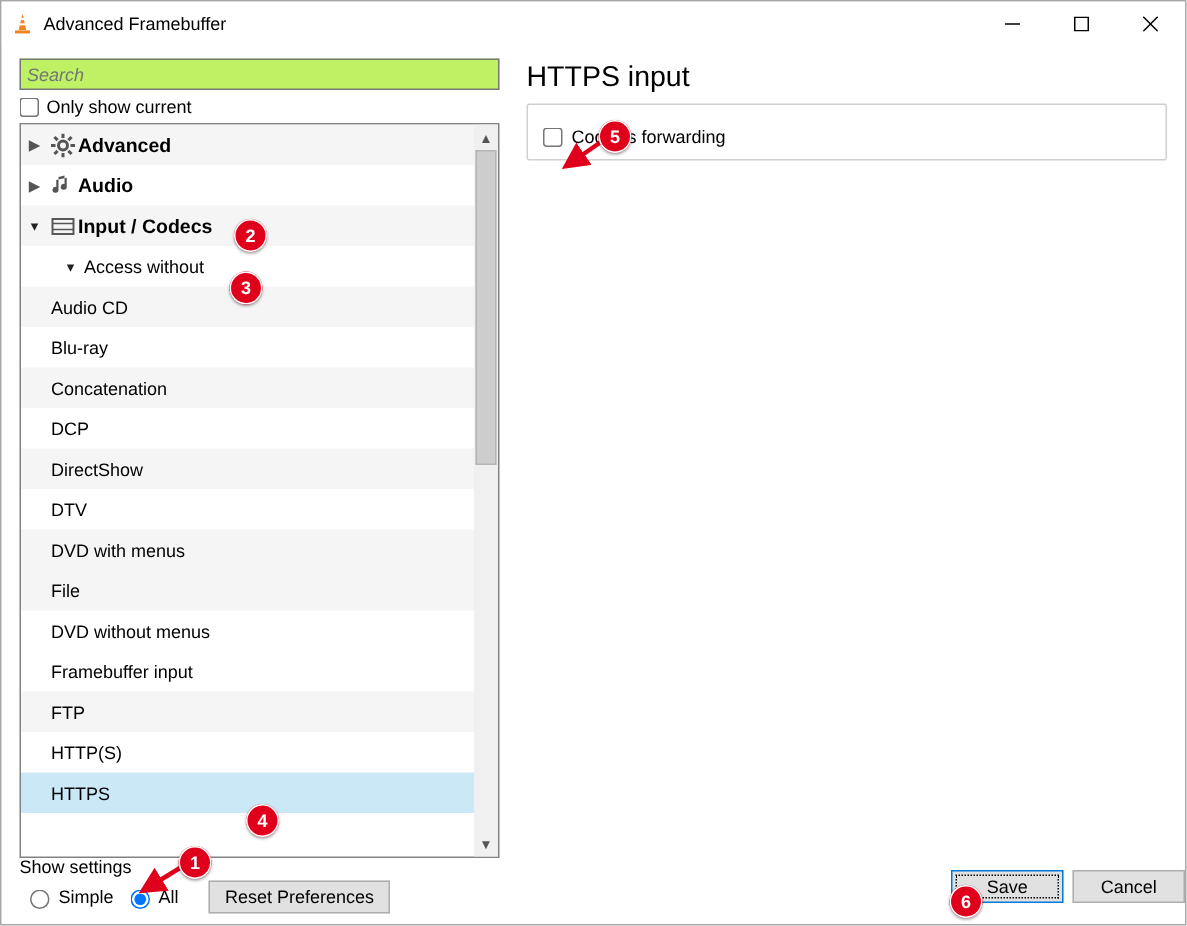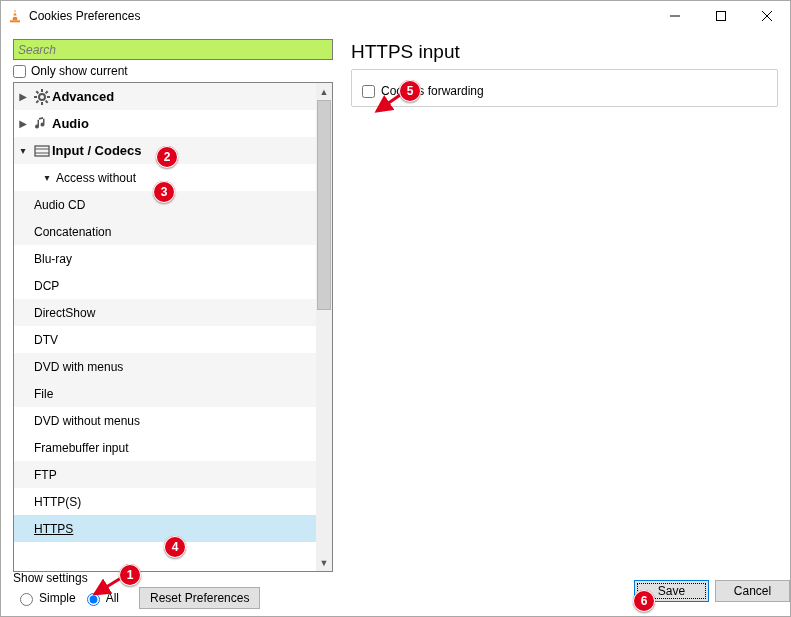--- a/index.html
+++ b/index.html
@@ -73,21 +73,21 @@
     overflow:hidden;
   }
   .tree-inner { flex:1; overflow-y:hidden; }
   .row {
     height: 27px;
     display:flex;
     align-items:center;
     font-size: 12px;
   }
   .row.alt { background:#f5f5f5; }
-  .row.sel { background:#cbe8f6;text-decoration:underline; }
+  .row.sel { background:#cbe8f6; }
   .arrow {
     width:18px; display:inline-flex; justify-content:center;
     color:#555; font-size:10px;
   }
   .arrow.down { color:#222; }
   .cell-ico {
     width:20px; display:inline-flex; justify-content:center;
     color:#333;
   }
   .top-row .label { font-size:13px; font-weight:600; color:#000; }
@@ -194,21 +194,21 @@
 
 <div class="titlebar">
   <span class="vlc-cone">
     <svg width="16" height="16" viewBox="0 0 16 16">
       <polygon points="8,1 10.5,12 5.5,12" fill="#f58220"></polygon>
       <rect x="6.3" y="4" width="3.4" height="1.4" fill="#ffffff"></rect>
       <rect x="5.7" y="7.5" width="4.6" height="1.4" fill="#ffffff"></rect>
       <rect x="3" y="12.3" width="10" height="2" fill="#f58220"></rect>
     </svg>
   </span>
-  <span class="titlebar-title">Cookies Preferences</span>
+  <span class="titlebar-title">Advanced Framebuffer</span>
   <span class="titlebar-spacer"></span>
   <div class="titlebar-btn">
     <svg width="10" height="10">
         <line x1="0" y1="5" x2="10" y2="5" stroke="#000" stroke-width="1"></line>
       </svg>
   </div>
   <div class="titlebar-btn">
     <svg width="10" height="10">
         <rect x="0.5" y="0.5" width="9" height="9" fill="none" stroke="#000" stroke-width="1"></rect>
       </svg>
@@ -273,25 +273,25 @@
         </div>
 
         <div class="row" style="padding-left:24px;">
           <span class="arrow down">▾</span>
           <span>Access without</span>
         </div>
 
         <div class="row alt child-row grandchild">
             <span>Audio CD</span>
           </div>
+        <div class="row child-row grandchild">
+            <span>Blu-ray</span>
+          </div>
         <div class="row alt child-row grandchild">
             <span>Concatenation</span>
-          </div>
-        <div class="row child-row grandchild">
-            <span>Blu-ray</span>
           </div>
         <div class="row child-row grandchild">
             <span>DCP</span>
           </div>
         <div class="row alt child-row grandchild">
             <span>DirectShow</span>
           </div>
         <div class="row child-row grandchild">
             <span>DTV</span>
           </div>

